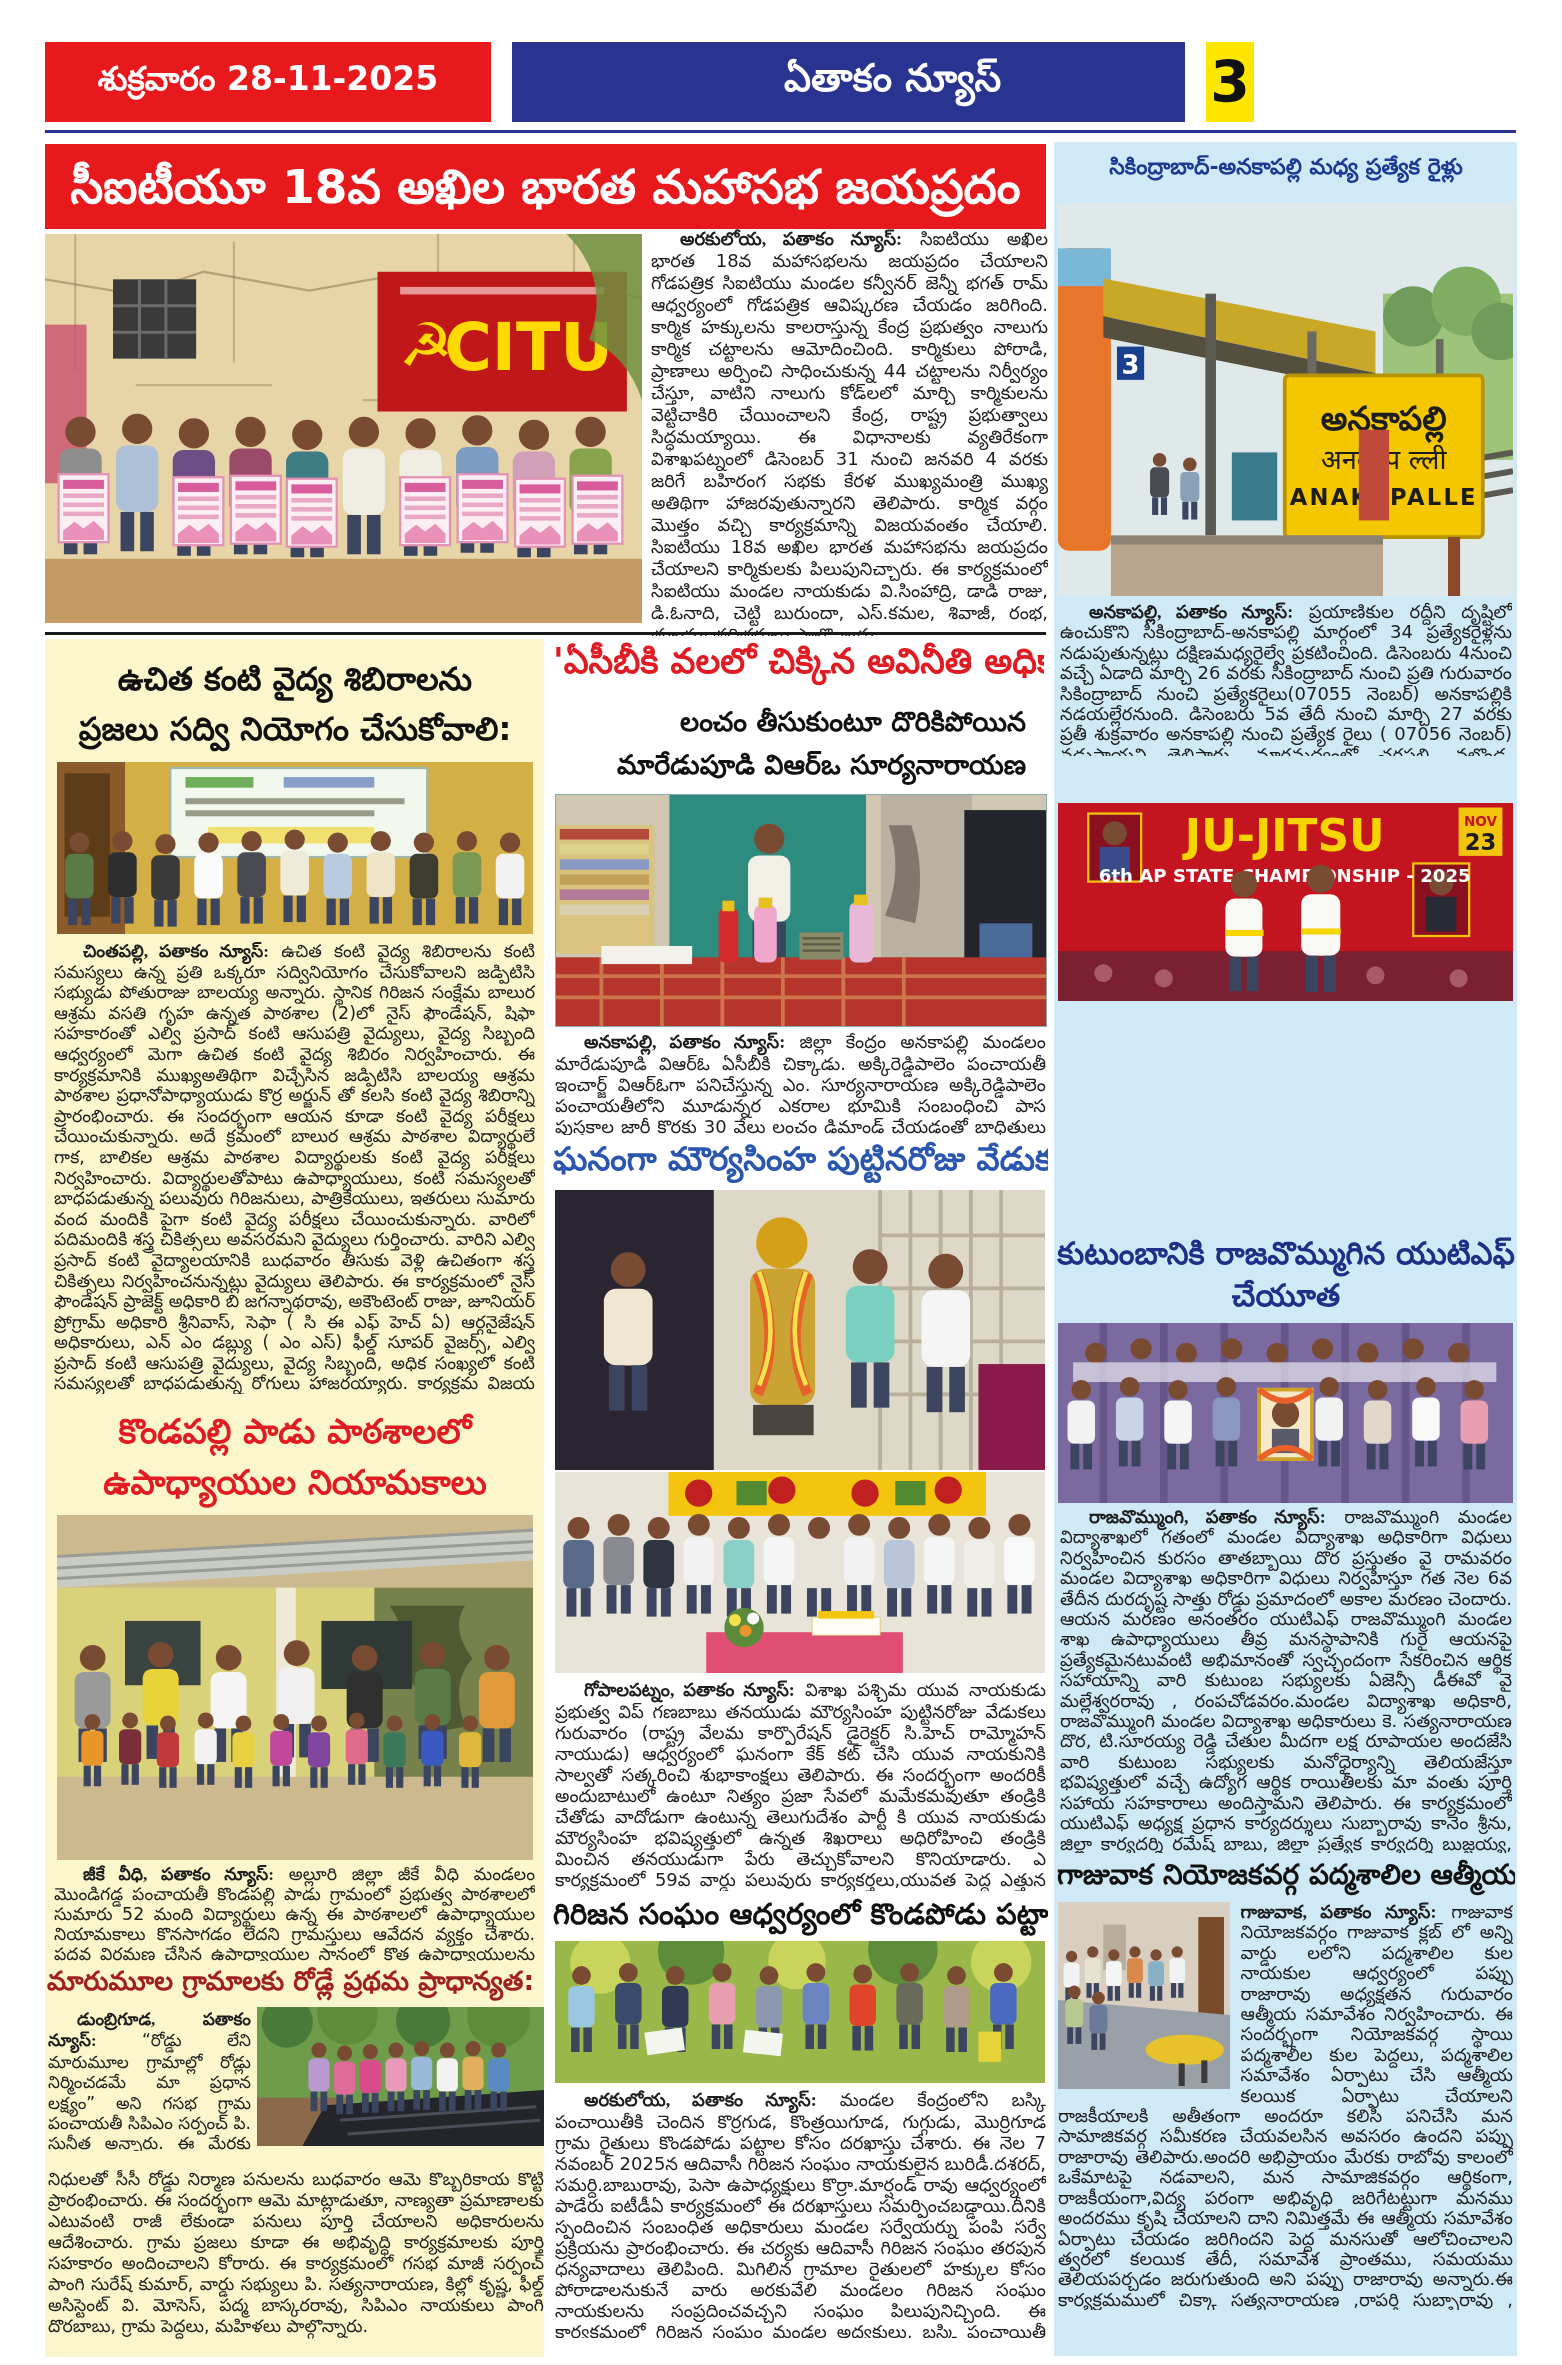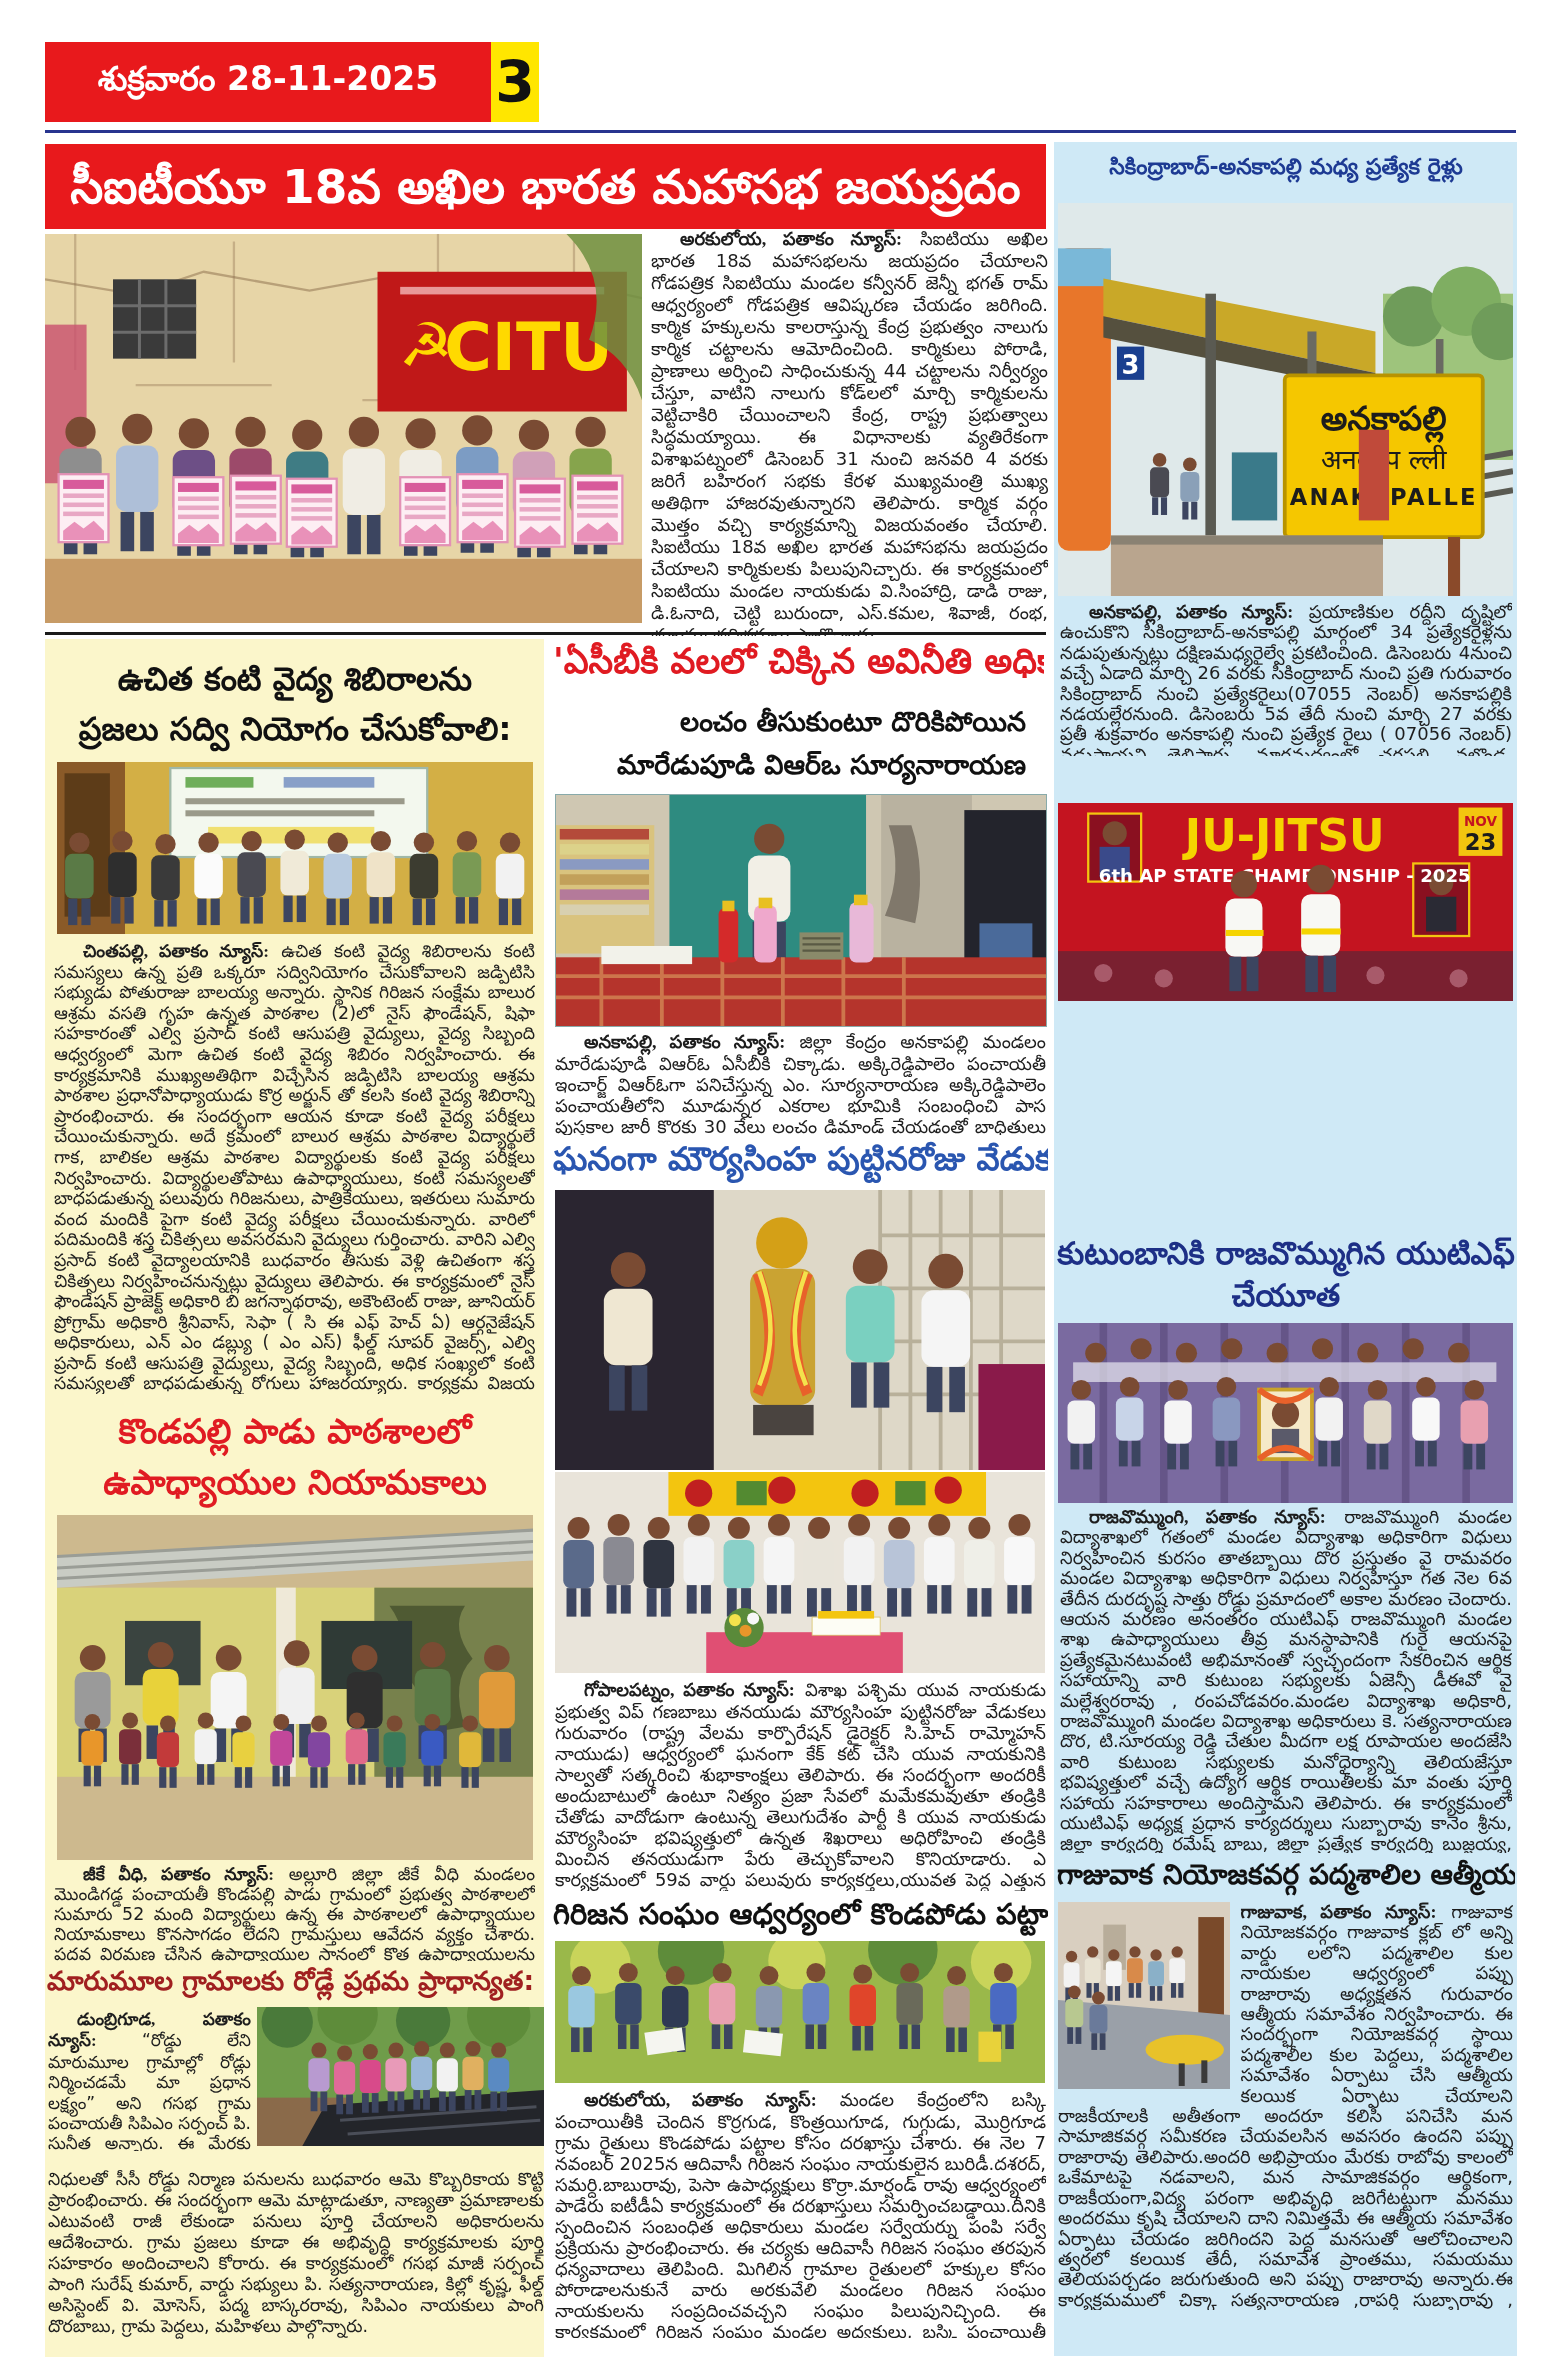--- a/index.html
+++ b/index.html
@@ -8,21 +8,21 @@
     font-family:"DejaVu Sans","Liberation Sans",sans-serif; overflow:hidden;
   }
   .abs { position:absolute; }
   .hl { font-weight:bold; text-align:center; }
   .body-text { text-align:justify; color:#1d1d1d; overflow:hidden; }
   .body-text p { margin:0; text-indent:29px; }
   .dl { font-weight:bold;font-family:Liberation Serif, serif; }
   .ph { position:absolute; overflow:hidden; }
   .ph svg { display:block; width:100%; height:100%; }
   
-  .header-bar { position:absolute; left:45px; top:42px; width:1209px; height:80px; display:flex; }
+  .header-bar { position:absolute; left:45px; top:42px; width:1209px; height:80px; display:flex;gap:21px; }
   .date-box { background:#e8191c; width:446px; color:#fff; font-weight:bold; font-size:33px;
               display:flex; align-items:center; justify-content:center; }
   .masthead-box { background:#28348f; flex:1; color:#fff; font-weight:bold; font-size:38px;
               display:flex; align-items:center; justify-content:flex-start; padding-left:272px; }
   .pagenum-box { background:#ffe600; width:48px; color:#111; font-weight:bold; font-size:57px;
               display:flex; align-items:center; justify-content:center; }
   .blue-rule { position:absolute; left:45px; top:130px; width:1471px; height:3px; background:#28348f; }
   .black-rule { position:absolute; left:45px; top:632px; width:1001px; height:3px; background:#1a1a1a; }
   .yellow-panel { position:absolute; left:45px; top:639px; width:499px; height:1718px; background:#fbf6cb; }
   .blue-panel { position:absolute; left:1054px; top:142px; width:463px; height:2214px; background:#cfe9f6; }
@@ -52,20 +52,23 @@
         <rect x="4" y="25" width="36" height="4" fill="#e8a7c4"></rect>
         <rect x="4" y="33" width="36" height="4" fill="#e8a7c4"></rect>
         <path d="M4 50 l10 -8 8 6 9 -7 9 9 v8 H4z" fill="#e06a9f" opacity=".7"></path>
       </g>
     </defs>
   </svg>
 
   <div class="header-bar">
     <div class="date-box">
         <span>శుక్రవారం  28-11-2025</span>
+      </div>
+    <div class="masthead-box">
+        <span>ఏతాకం న్యూస్</span>
       </div>
     <div class="pagenum-box">
         <span>3</span>
       </div>
   </div>
   <div class="blue-rule"></div>
 
   <div class="banner-red">సీఐటీయూ 18వ అఖిల భారత మహాసభ జయప్రదం చేయాలి</div>
 
   <div class="ph" style="left:45px; top:234px; width:597px; height:389px;">

